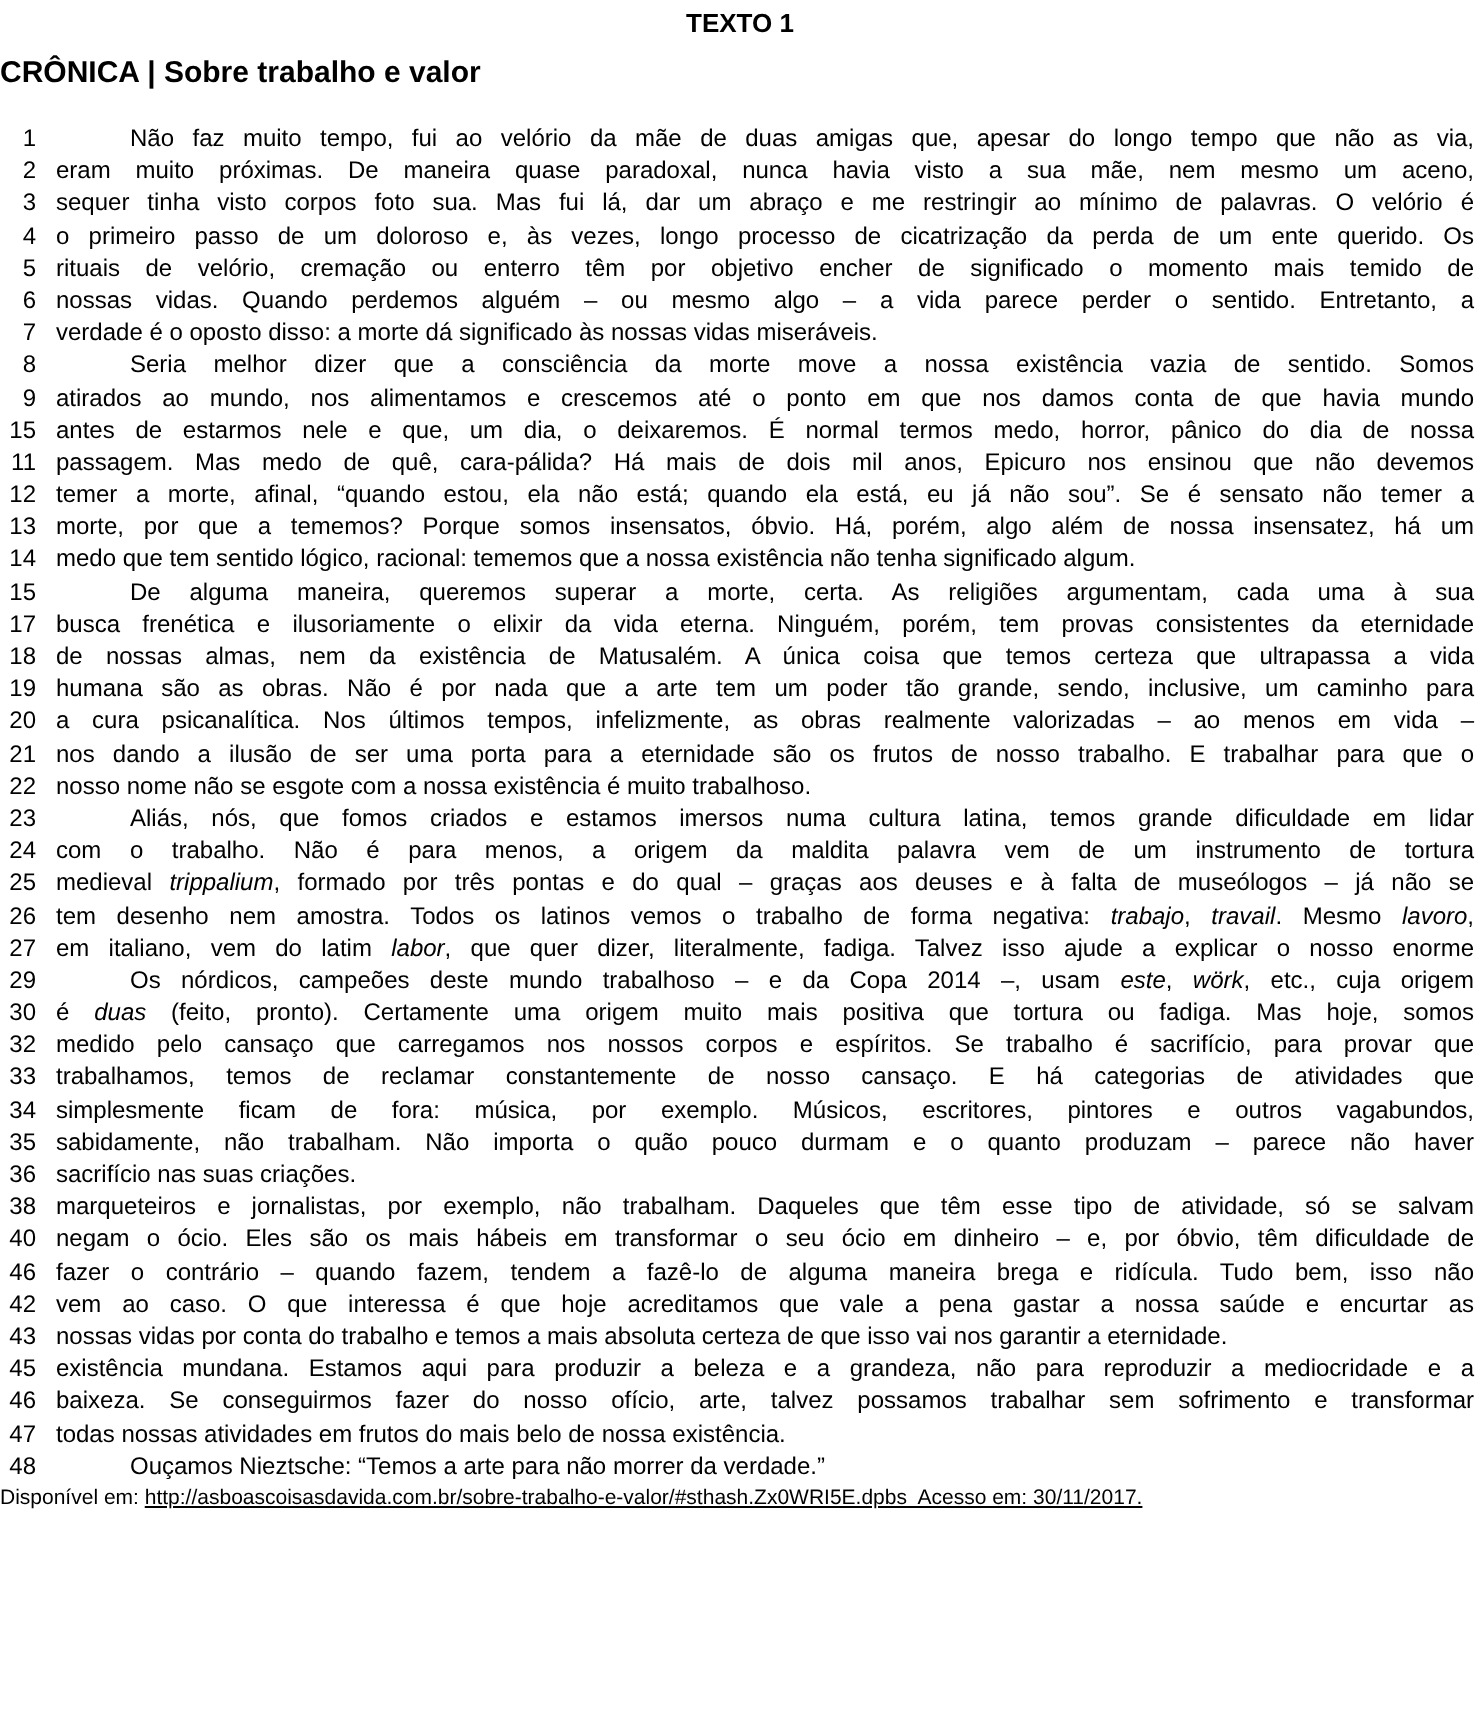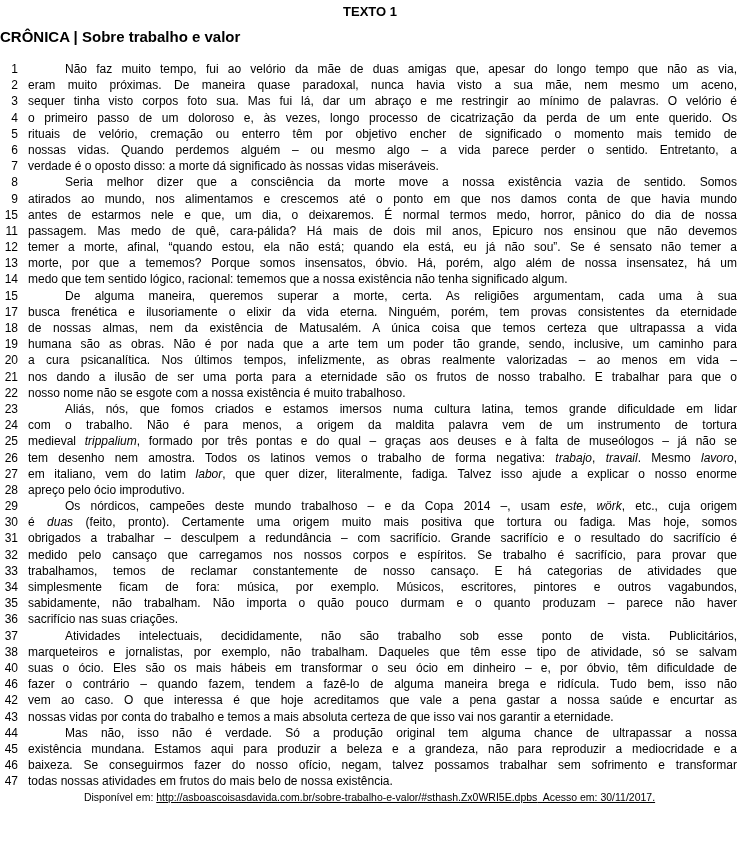--- a/index.html
+++ b/index.html
@@ -33,21 +33,21 @@
   }
   .txt {
     flex: 1 1 auto;
     margin-left: 10px; margin-right: 3px;
   }
   .txt.j { text-align: justify; text-align-last: justify; }
   .txt.ind { text-indent: 37px; }
   .txt i { font-style: italic; }
   .source {
     font-size: 10.5px; line-height: 13px;
-    text-align: center;
+    text-align: left;
     margin-top: 2px; padding-right: 1px;
     white-space: pre;
   }
   .source .u { text-decoration: underline; }
 </style>
 </head>
 <body>
 
 <div class="doc">
   <div class="title">TEXTO 1</div>
@@ -152,91 +152,79 @@
       </div>
       <div class="line">
         <span class="num">26</span>
         <span class="txt j"><span>tem desenho nem amostra. Todos os latinos vemos o trabalho de forma negativa: </span><i>trabajo</i><span>, </span><i>travail</i><span>. Mesmo </span><i>lavoro</i><span>,</span></span>
       </div>
       <div class="line">
         <span class="num">27</span>
         <span class="txt j"><span>em italiano, vem do latim </span><i>labor</i><span>, que quer dizer, literalmente, fadiga. Talvez isso ajude a explicar o nosso enorme</span></span>
       </div>
       <div class="line">
-        <span class="num">28</span>
-        <span class="txt"><span>apreço pelo ócio improdutivo.</span></span>
-      </div>
-      <div class="line">
         <span class="num">29</span>
         <span class="txt j ind"><span>Os nórdicos, campeões deste mundo trabalhoso – e da Copa 2014 –, usam </span><i>este</i><span>, </span><i>wörk</i><span>, etc., cuja origem</span></span>
       </div>
       <div class="line">
         <span class="num">30</span>
         <span class="txt j"><span>é </span><i>duas</i><span> (feito, pronto). Certamente uma origem muito mais positiva que tortura ou fadiga. Mas hoje, somos</span></span>
       </div>
       <div class="line">
-        <span class="num">31</span>
-        <span class="txt j"><span>obrigados a trabalhar – desculpem a redundância – com sacrifício. Grande sacrifício e o resultado do sacrifício é</span></span>
-      </div>
-      <div class="line">
         <span class="num">32</span>
         <span class="txt j"><span>medido pelo cansaço que carregamos nos nossos corpos e espíritos. Se trabalho é sacrifício, para provar que</span></span>
       </div>
       <div class="line">
         <span class="num">33</span>
         <span class="txt j"><span>trabalhamos, temos de reclamar constantemente de nosso cansaço. E há categorias de atividades que</span></span>
       </div>
       <div class="line">
         <span class="num">34</span>
         <span class="txt j"><span>simplesmente ficam de fora: música, por exemplo. Músicos, escritores, pintores e outros vagabundos,</span></span>
       </div>
       <div class="line">
         <span class="num">35</span>
         <span class="txt j"><span>sabidamente, não trabalham. Não importa o quão pouco durmam e o quanto produzam – parece não haver</span></span>
       </div>
       <div class="line">
         <span class="num">36</span>
         <span class="txt"><span>sacrifício nas suas criações.</span></span>
       </div>
       <div class="line">
-        <span class="num">37</span>
-        <span class="txt j ind"><span>Atividades intelectuais, decididamente, não são trabalho sob esse ponto de vista. Publicitários,</span></span>
-      </div>
-      <div class="line">
         <span class="num">38</span>
         <span class="txt j"><span>marqueteiros e jornalistas, por exemplo, não trabalham. Daqueles que têm esse tipo de atividade, só se salvam</span></span>
       </div>
       <div class="line">
         <span class="num">40</span>
-        <span class="txt j"><span>suas o ócio. Eles são os mais hábeis em transformar o seu ócio em dinheiro – e, por óbvio, têm dificuldade de</span></span>
+        <span class="txt j"><span>negam o ócio. Eles são os mais hábeis em transformar o seu ócio em dinheiro – e, por óbvio, têm dificuldade de</span></span>
       </div>
       <div class="line">
         <span class="num">46</span>
         <span class="txt j"><span>fazer o contrário – quando fazem, tendem a fazê-lo de alguma maneira brega e ridícula. Tudo bem, isso não</span></span>
       </div>
       <div class="line">
         <span class="num">42</span>
         <span class="txt j"><span>vem ao caso. O que interessa é que hoje acreditamos que vale a pena gastar a nossa saúde e encurtar as</span></span>
       </div>
       <div class="line">
         <span class="num">43</span>
         <span class="txt"><span>nossas vidas por conta do trabalho e temos a mais absoluta certeza de que isso vai nos garantir a eternidade.</span></span>
       </div>
       <div class="line">
-        <span class="num">44</span>
-        <span class="txt j ind"><span>Mas não, isso não é verdade. Só a produção original tem alguma chance de ultrapassar a nossa</span></span>
-      </div>
-      <div class="line">
         <span class="num">45</span>
         <span class="txt j"><span>existência mundana. Estamos aqui para produzir a beleza e a grandeza, não para reproduzir a mediocridade e a</span></span>
       </div>
       <div class="line">
         <span class="num">46</span>
-        <span class="txt j"><span>baixeza. Se conseguirmos fazer do nosso ofício, negam, talvez possamos trabalhar sem sofrimento e transformar</span></span>
+        <span class="txt j"><span>baixeza. Se conseguirmos fazer do nosso ofício, arte, talvez possamos trabalhar sem sofrimento e transformar</span></span>
       </div>
       <div class="line">
         <span class="num">47</span>
         <span class="txt"><span>todas nossas atividades em frutos do mais belo de nossa existência.</span></span>
       </div>
+      <div class="line">
+        <span class="num">48</span>
+        <span class="txt ind"><span>Ouçamos Nieztsche: “Temos a arte para não morrer da verdade.”</span></span>
+      </div>
     </div>
 
   <div class="source"><span>Disponível em: </span><span class="u">http://asboascoisasdavida.com.br/sobre-trabalho-e-valor/#sthash.Zx0WRI5E.dpbs</span><span class="u">  Acesso em: 30/11/2017.</span></div>
 </div>
 
 </body></html>

